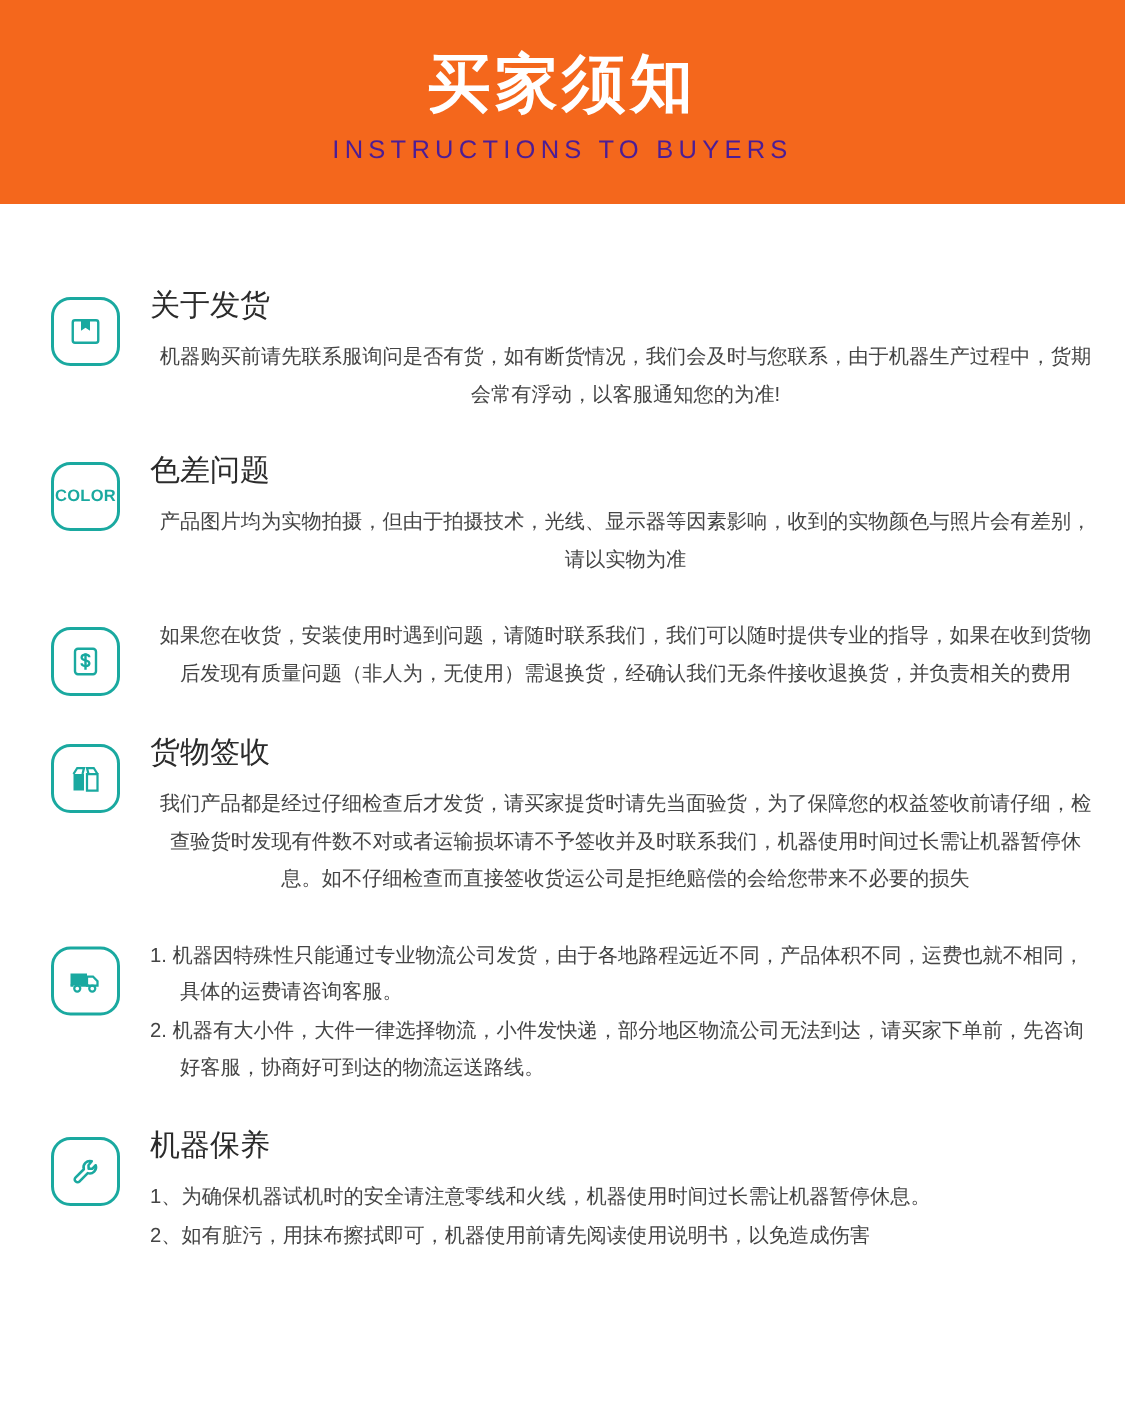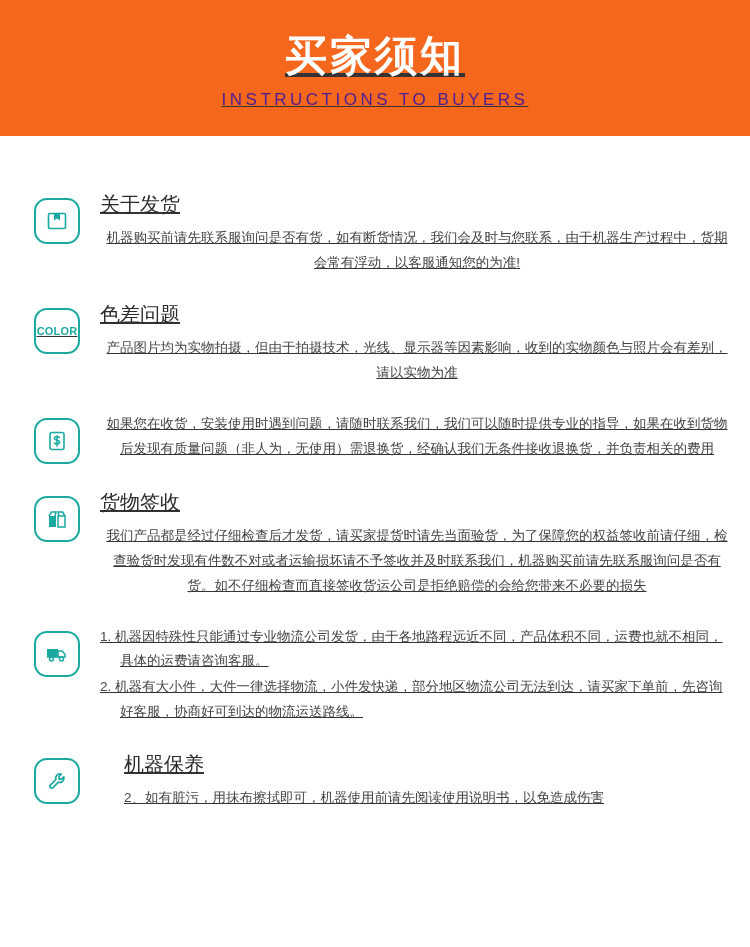--- a/index.html
+++ b/index.html
@@ -12,21 +12,20 @@
     background: #ffffff;
     font-family: "Liberation Sans", sans-serif;
     color: #333333;
     overflow: hidden;
   }
   .page {
     position: relative;
     width: 750px;
     height: 728px;
     background: #ffffff;
-    text-decoration: underline;
   }
   
   .banner {
     width: 750px;
     height: 136px;
     background: #f4671c;
     display: flex;
     flex-direction: column;
     align-items: center;
     justify-content: center;
@@ -102,21 +101,21 @@
     list-style: none;
   }
   .sec-list li {
     font-size: 13.5px;
     line-height: 1.8;
     color: #444444;
     padding-left: 20px;
     text-indent: -20px;
     margin-bottom: 2px;
   }
-  .tight { margin-bottom: 22px; gap: 24px; }
+  .tight { margin-bottom: 22px; }
 </style>
 </head>
 <body>
 
 <div class="page">
 
   <div class="banner">
     <div class="banner-title">买家须知</div>
     <div class="banner-sub">INSTRUCTIONS TO BUYERS</div>
   </div>
@@ -163,21 +162,21 @@
       <div class="icon-box">
         <svg width="24" height="24" viewBox="0 0 24 24" fill="none" stroke="#1aa9a0" stroke-width="1.5">
           <path d="M4 9h7v11H4z" fill="#1aa9a0" stroke="none"></path>
           <path d="M13 9h7v11h-7z"></path>
           <path d="M4 9l2.5-4H11l-1 4"></path>
           <path d="M20 9l-2.5-4H13l1 4"></path>
         </svg>
       </div>
       <div class="sec-body">
         <h3 class="sec-title">货物签收</h3>
-        <p class="sec-para">我们产品都是经过仔细检查后才发货，请买家提货时请先当面验货，为了保障您的权益签收前请仔细，检查验货时发现有件数不对或者运输损坏请不予签收并及时联系我们，机器购买前请先联系服询问是否有货。如不仔细检查而直接签收货运公司是拒绝赔偿的会给您带来不必要的损失</p>
+        <p class="sec-para">我们产品都是经过仔细检查后才发货，请买家提货时请先当面验货，为了保障您的权益签收前请仔细，检查验货时发现有件数不对或者运输损坏请不予签收并及时联系我们，机器使用时间过长需让机器暂停休息。如不仔细检查而直接签收货运公司是拒绝赔偿的会给您带来不必要的损失</p>
       </div>
     </div>
 
     <div class="section">
       <div class="icon-box">
         <svg width="26" height="24" viewBox="0 0 26 24" fill="none" stroke="#1aa9a0" stroke-width="1.5">
           <path d="M3 7h11v8H3z" fill="#1aa9a0" stroke="none"></path>
           <path d="M14 9h4l3 3.2V15h-7z"></path>
           <circle cx="7.5" cy="17" r="2"></circle>
           <circle cx="17.5" cy="17" r="2"></circle>
@@ -194,19 +193,20 @@
 
     <div class="section tight">
       <div class="icon-box">
         <svg width="24" height="24" viewBox="0 0 24 24" fill="none" stroke="#1aa9a0" stroke-width="1.7" stroke-linecap="round" stroke-linejoin="round">
           <path d="M16.2 5.2a4.2 4.2 0 0 0-5.3 5.3l-5.6 5.6a1.6 1.6 0 0 0 0 2.3l.3.3a1.6 1.6 0 0 0 2.3 0l5.6-5.6a4.2 4.2 0 0 0 5.3-5.3l-2.4 2.4-2.3-.1-.1-2.3z"></path>
         </svg>
       </div>
       <div class="sec-body">
         <h3 class="sec-title">机器保养</h3>
         <ul class="sec-list">
+          <li>1、为确保机器试机时的安全请注意零线和火线，机器使用时间过长需让机器暂停休息。</li>
           <li>2、如有脏污，用抹布擦拭即可，机器使用前请先阅读使用说明书，以免造成伤害</li>
         </ul>
       </div>
     </div>
 
   </div>
 </div>
 
 </body></html>

